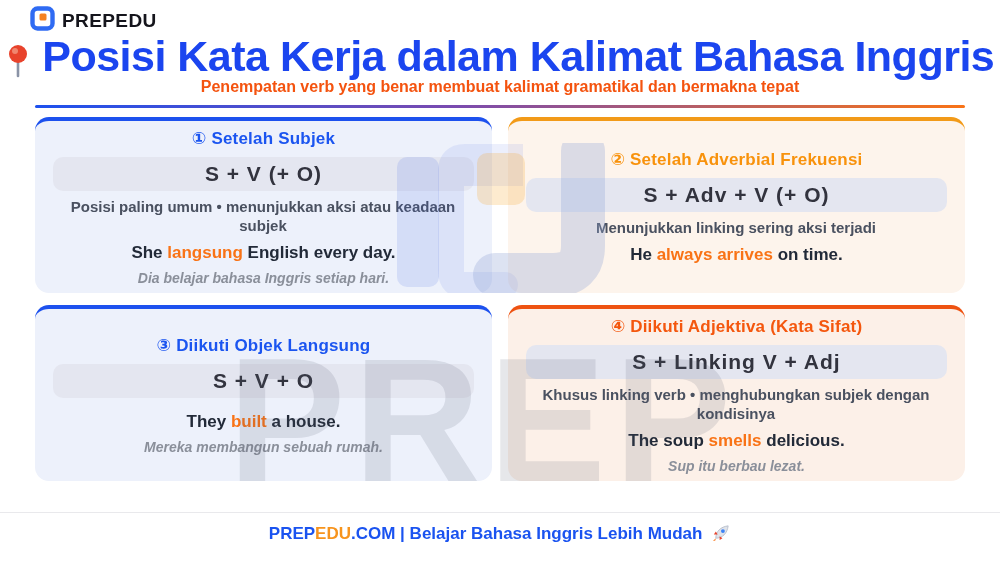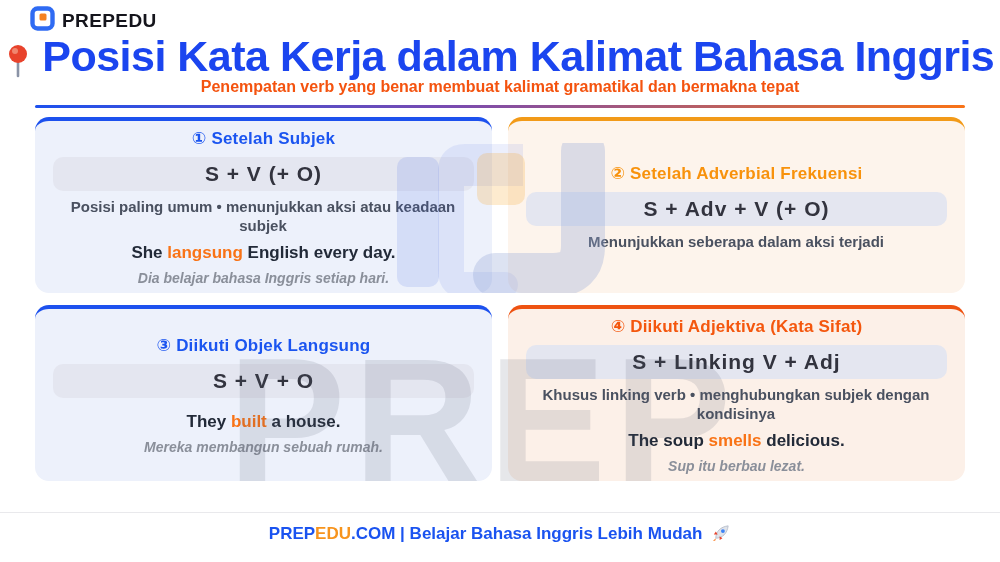--- a/index.html
+++ b/index.html
@@ -96,21 +96,22 @@
         <div class="card-desc">Posisi paling umum • menunjukkan aksi atau keadaan subjek</div>
         <div class="card-example"><span>She </span><span class="verb">langsung</span><span> English every day.</span></div>
         <div class="card-translation">Dia belajar bahasa Inggris setiap hari.</div>
       </div>
     </div>
 
     <div class="card card-amber">
       <div class="card-content">
         <div class="card-title">② Setelah Adverbial Frekuensi</div>
         <div class="formula">S + Adv + V (+ O)</div>
-        <div class="card-desc">Menunjukkan seberapa dalam aksi terjadi</div>
+        <div class="card-desc">Menunjukkan linking sering aksi terjadi</div>
+        <div class="card-example"><span>He </span><span class="verb">always arrives</span><span> on time.</span></div>
       </div>
     </div>
 
     <div class="card card-blue">
       <div class="card-content">
         <div class="card-title">③ Diikuti Objek Langsung</div>
         <div class="formula">S + V + O</div>
         <div class="card-example"><span>They </span><span class="verb">built</span><span> a house.</span></div>
         <div class="card-translation">Mereka membangun sebuah rumah.</div>
       </div>

